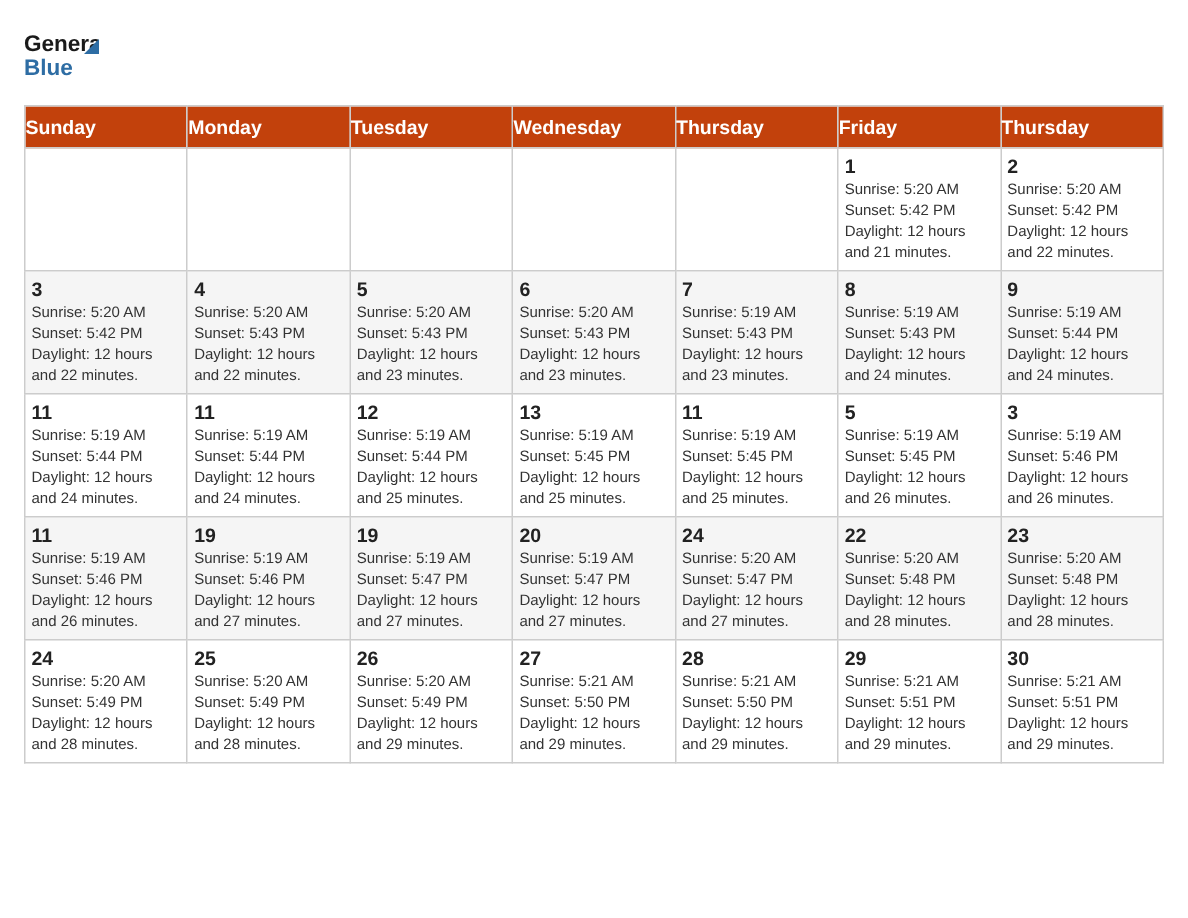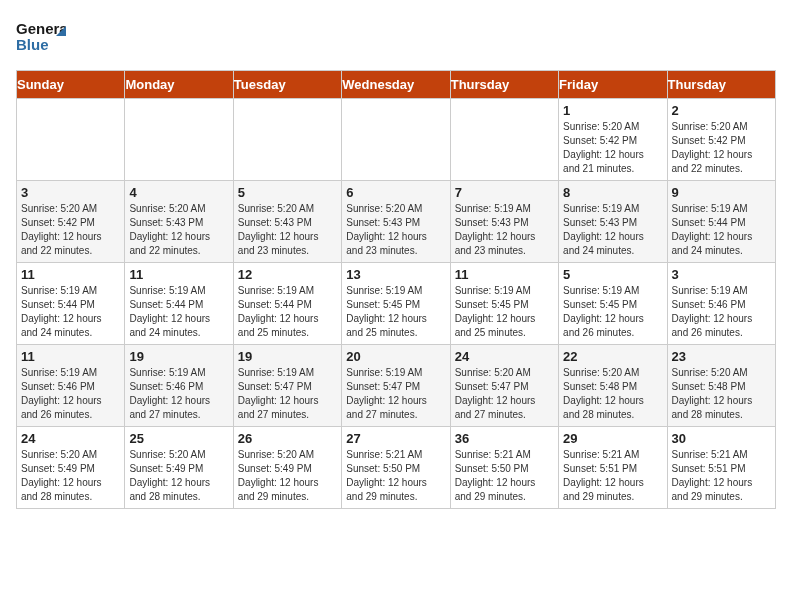--- a/index.html
+++ b/index.html
@@ -296,21 +296,21 @@
 and 29 minutes.</div>
         </td>
         <td>
           <span class="day-num">27</span>
           <div class="day-info" style="white-space: pre-line;">Sunrise: 5:21 AM
 Sunset: 5:50 PM
 Daylight: 12 hours
 and 29 minutes.</div>
         </td>
         <td>
-          <span class="day-num">36</span>
+          <span class="day-num">28</span>
           <div class="day-info" style="white-space: pre-line;">Sunrise: 5:21 AM
 Sunset: 5:50 PM
 Daylight: 12 hours
 and 29 minutes.</div>
         </td>
         <td>
           <span class="day-num">29</span>
           <div class="day-info" style="white-space: pre-line;">Sunrise: 5:21 AM
 Sunset: 5:51 PM
 Daylight: 12 hours

